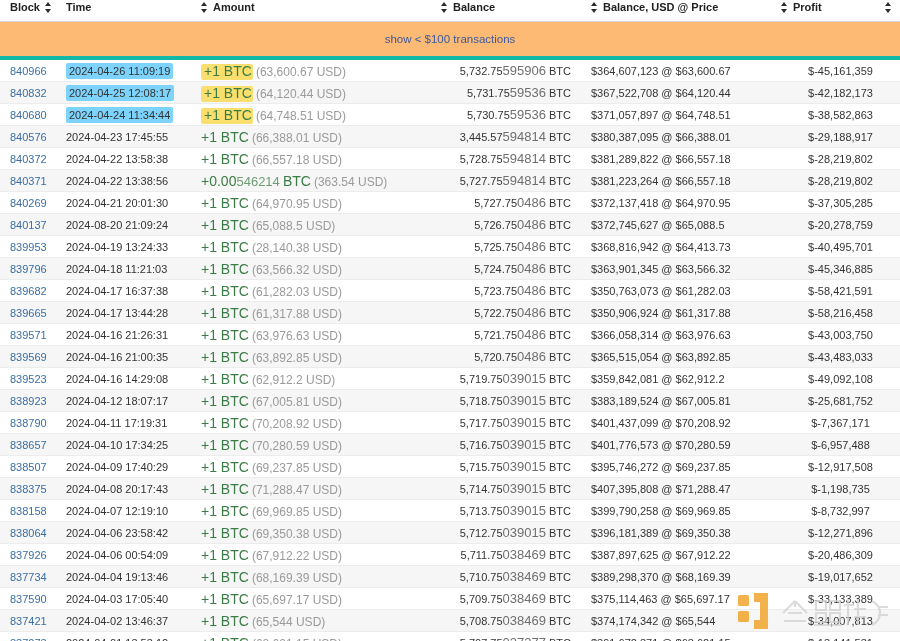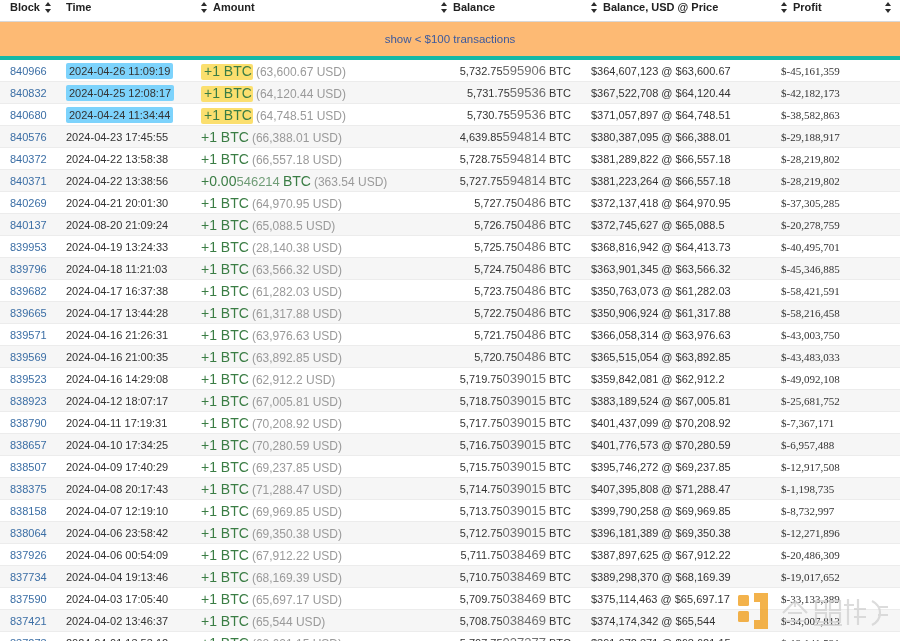--- a/index.html
+++ b/index.html
@@ -123,21 +123,21 @@
     color: #9a9a9a;
     font-size: 12px;
   }
   .sm-dec { font-size: 13px; color: #6f6f6f; }
 
   .cell-balance {
     text-align: right;
     padding-right: 20px;
   }
   .cell-busd { text-align: left; }
-  .cell-profit { text-align: left; font-family: Liberation Serif, serif; }
+  .cell-profit { text-align: center; }
 
   
   .watermark {
     position: absolute;
     right: 8px;
     bottom: 4px;
     width: 160px;
     height: 46px;
     opacity: 0.85;
     pointer-events: none;
@@ -226,21 +226,21 @@
         <td class="cell-time"><span class="hl">2024-04-24 11:34:44</span></td>
         <td class="cell-amount"><span class="hl-amt"><span class="amt-main">+1 BTC</span></span> <span class="amt-sub">(64,748.51 USD)</span></td>
         <td class="cell-balance"><span>5,730.75</span><span class="sm-dec">59536</span> <span>BTC</span></td>
         <td class="cell-busd">$371,057,897 @ $64,748.51</td>
         <td class="cell-profit">$-38,582,863</td>
       </tr>
       <tr class="even">
         <td class="cell-block"><a class="blocklink" href="#">840576</a></td>
         <td class="cell-time"><span>2024-04-23 17:45:55</span></td>
         <td class="cell-amount"><span><span class="amt-main">+1 BTC</span></span> <span class="amt-sub">(66,388.01 USD)</span></td>
-        <td class="cell-balance"><span>4,639.85</span><span class="sm-dec">594814</span> <span>BTC</span></td>
+        <td class="cell-balance"><span>3,445.57</span><span class="sm-dec">594814</span> <span>BTC</span></td>
         <td class="cell-busd">$380,387,095 @ $66,388.01</td>
         <td class="cell-profit">$-29,188,917</td>
       </tr>
       <tr class="odd">
         <td class="cell-block"><a class="blocklink" href="#">840372</a></td>
         <td class="cell-time"><span>2024-04-22 13:58:38</span></td>
         <td class="cell-amount"><span><span class="amt-main">+1 BTC</span></span> <span class="amt-sub">(66,557.18 USD)</span></td>
         <td class="cell-balance"><span>5,728.75</span><span class="sm-dec">594814</span> <span>BTC</span></td>
         <td class="cell-busd">$381,289,822 @ $66,557.18</td>
         <td class="cell-profit">$-28,219,802</td>

